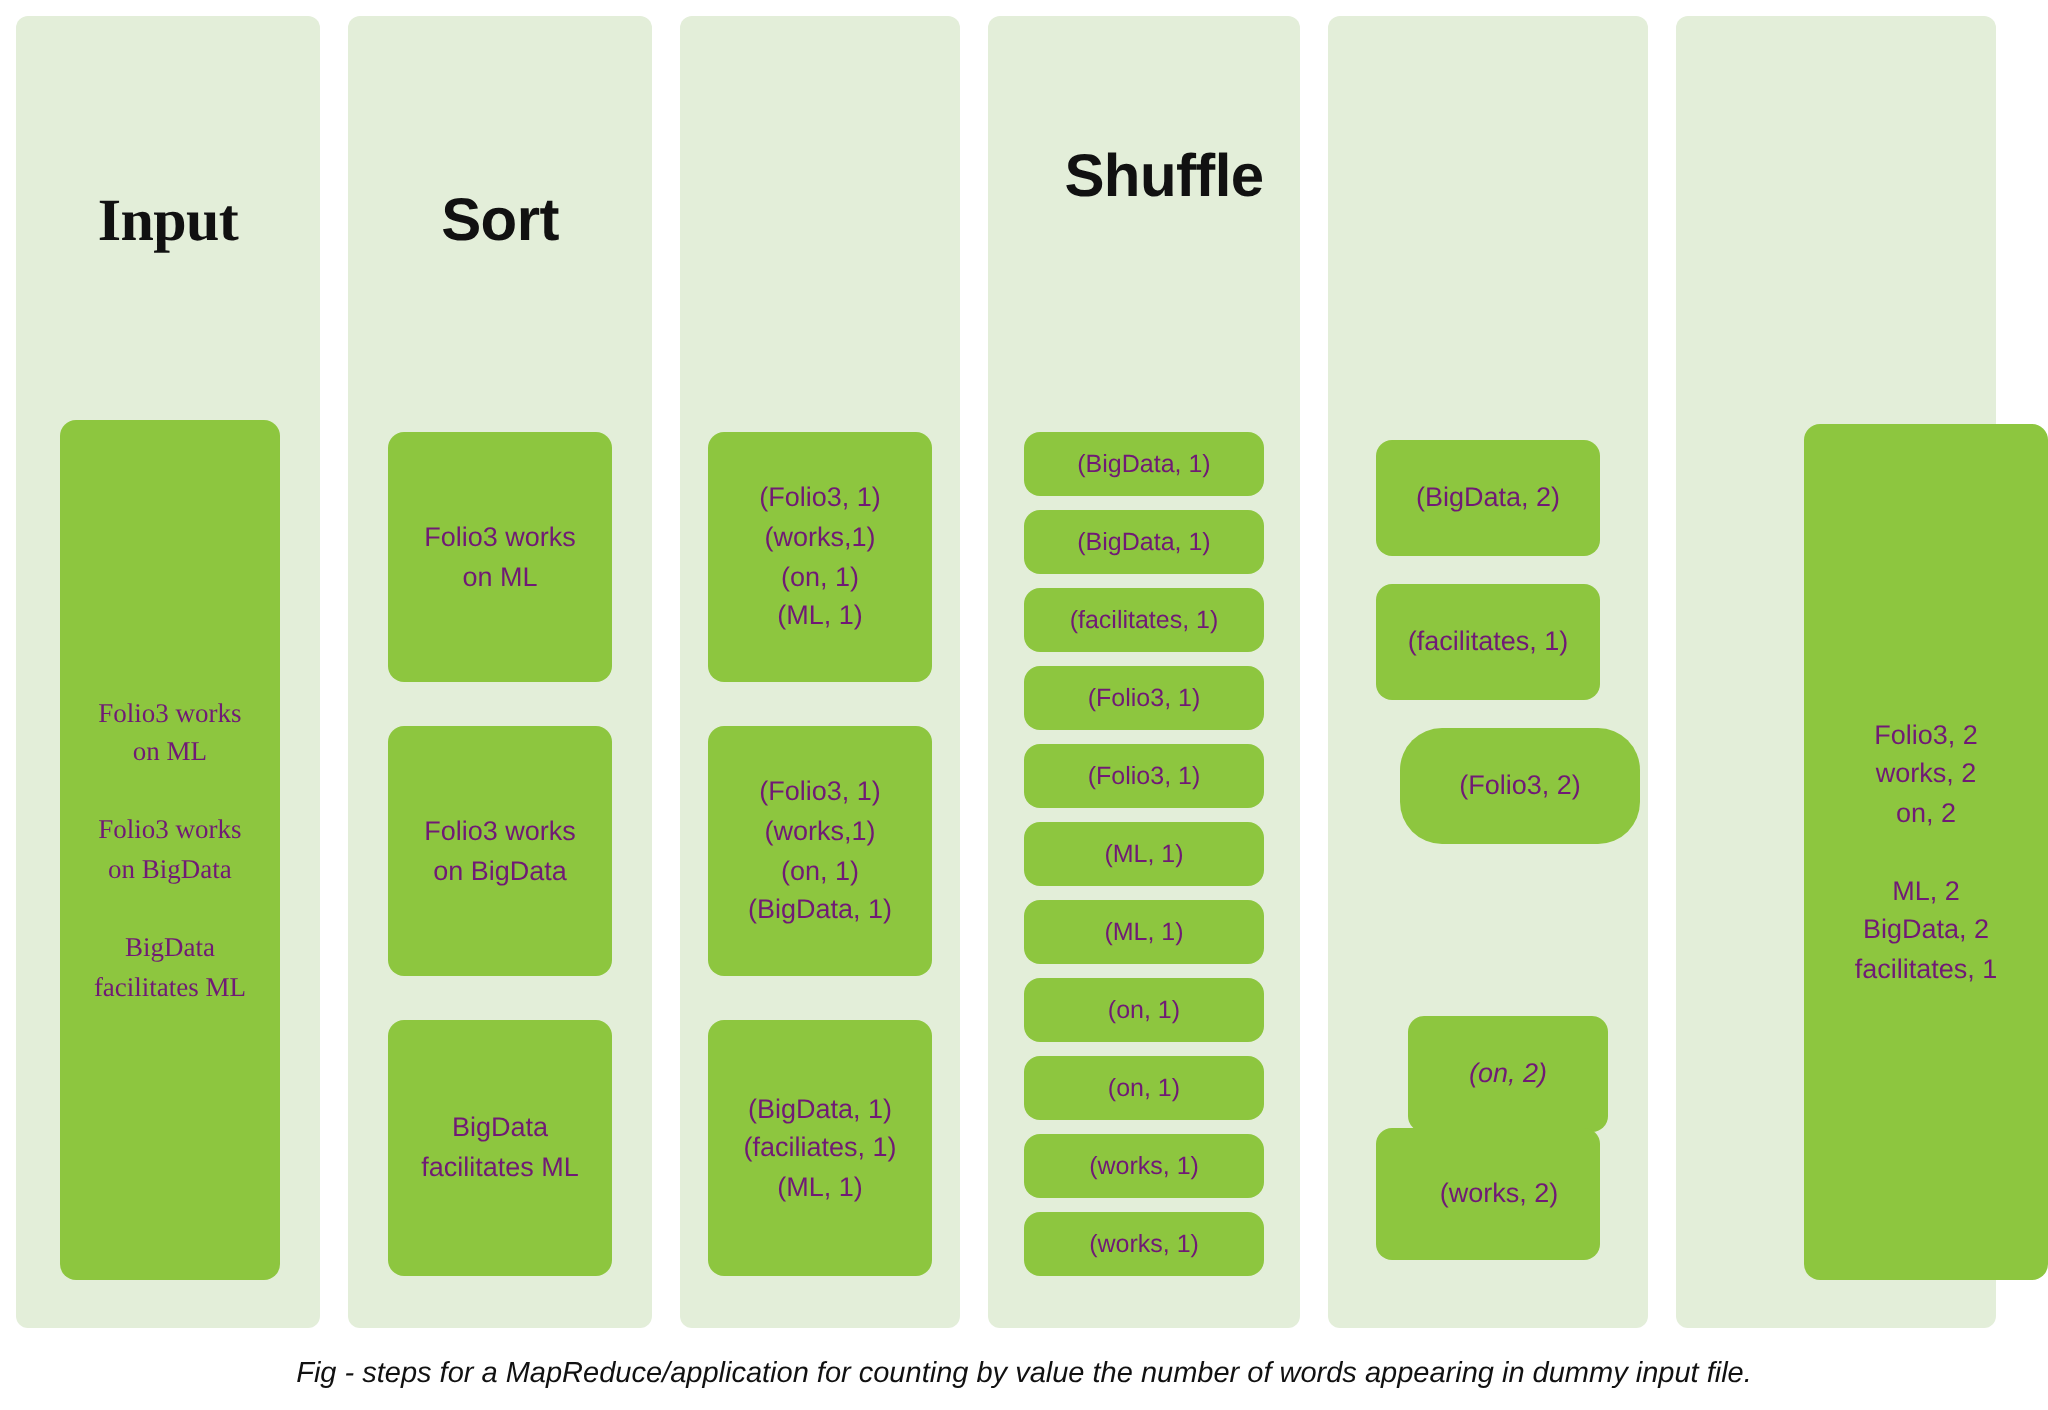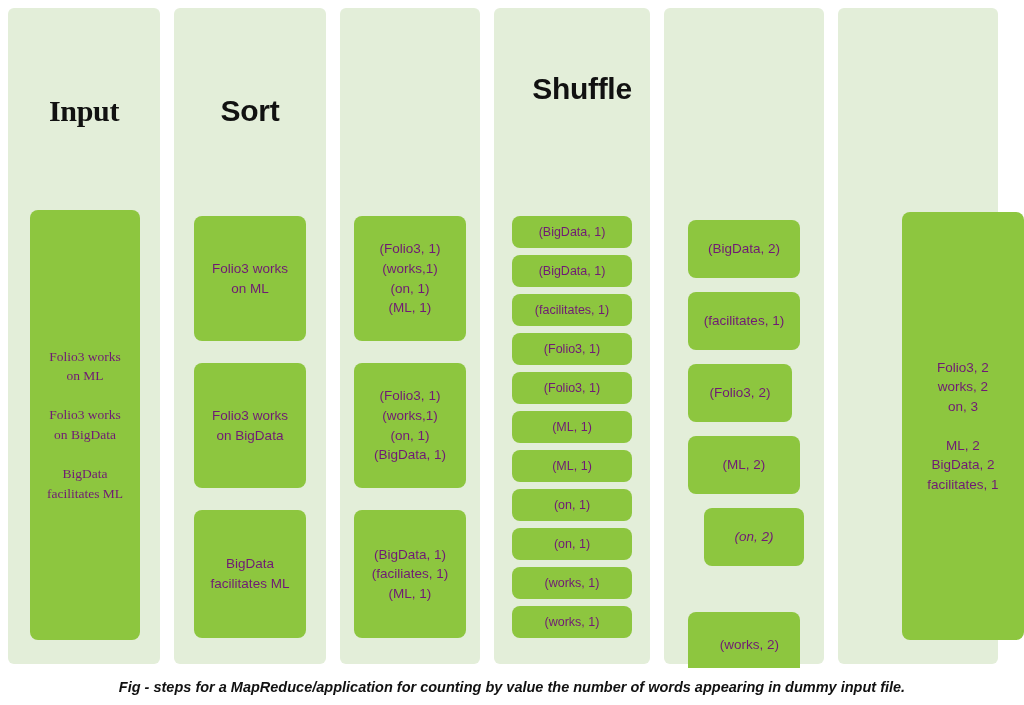--- a/index.html
+++ b/index.html
@@ -94,21 +94,21 @@
   .caption {
     position: absolute;
     left: 0;
     top: 668px;
     width: 1024px;
     height: 37px;
     display: flex;
     align-items: center;
     justify-content: center;
     font-style: italic;
-    font-weight: bold;
+    font-weight: normal;
     font-size: 14.5px;
     color: #111111;
     background: #ffffff;
   }
 </style>
 </head>
 <body>
 
 <div id="diagram">
 
@@ -226,42 +226,39 @@
     </div>
 
     <div class="column col-reduce">
       <div class="boxes">
         <div class="gbox" style="left:24px; top:212px; width:112px; height:58px;">
           <span class="line">(BigData, 2)</span>
         </div>
         <div class="gbox" style="left:24px; top:284px; width:112px; height:58px;">
           <span class="line">(facilitates, 1)</span>
         </div>
-        <div class="gbox" style="left:24px; top:356px; width:104px; height:58px;">
+        <div class="gbox" style="left:36px; top:356px; width:120px; height:58px;border-radius:21px;">
           <span class="line">(Folio3, 2)</span>
-        </div>
-        <div class="gbox" style="left:24px; top:428px; width:112px; height:58px;">
-          <span class="line">(ML, 2)</span>
         </div>
         <div class="gbox" style="left:40px; top:500px; width:100px; height:58px;font-style:italic;">
           <span class="line">(on, 2)</span>
         </div>
-        <div class="gbox" style="left:24px; top:604px; width:112px; height:66px;padding-left:17px;">
+        <div class="gbox" style="left:24px; top:556px; width:112px; height:66px;padding-left:17px;">
           <span class="line">(works, 2)</span>
         </div>
       </div>
     </div>
 
     <div class="column col-output">
       <div class="boxes">
         <div class="gbox" style="left:20px; top:204px; width:122px; height:428px;margin-left:44px;">
           <div>
             <span class="line">Folio3, 2</span>
             <span class="line">works, 2</span>
-            <span class="line">on, 3</span>
+            <span class="line">on, 2</span>
             <span class="line">&nbsp;</span>
             <span class="line">ML, 2</span>
             <span class="line">BigData, 2</span>
             <span class="line">facilitates, 1</span>
           </div>
         </div>
       </div>
     </div>
 
   </div>

